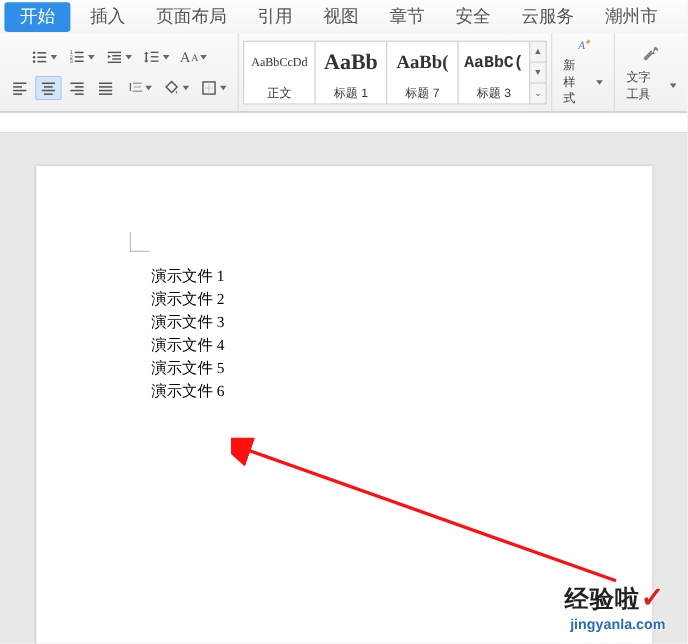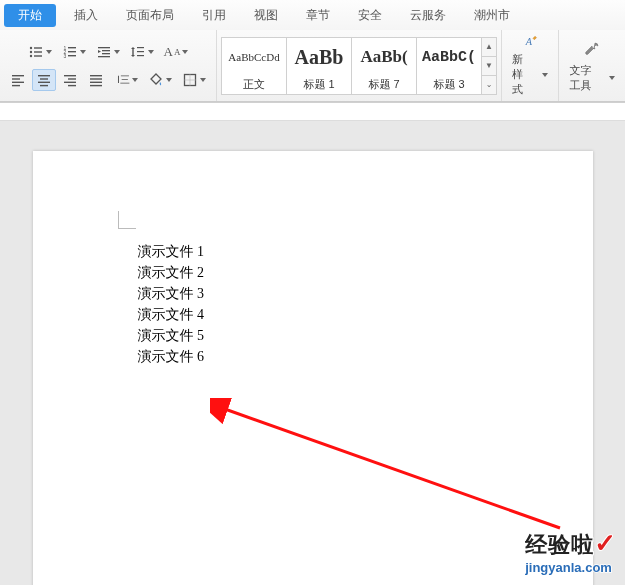--- a/index.html
+++ b/index.html
@@ -13,21 +13,21 @@
     }
     .ribbon-area {
       background: #fff;
       border-bottom: 1px solid #d0d0d0;
     }
     .tabs {
       display: flex;
       align-items: center;
       height: 30px;
       background: linear-gradient(#fdfdfd, #f5f5f5);
-      font-size: 12px;
+      font-size: 16px;
       color: #555;
     }
     .tab {
       padding: 0 14px;
       height: 100%;
       display: flex;
       align-items: center;
       cursor: pointer;
     }
     .tab.active {
@@ -177,23 +177,23 @@
       line-height: 21px;
     }
     .arrow-svg {
       position: absolute;
       left: 210px;
       top: 398px;
       pointer-events: none;
     }
     .watermark {
       position: absolute;
-      right: 8px;
+      right: 20px;
       bottom: 10px;
-      text-align: left;
+      text-align: right;
       font-family: Arial, sans-serif;
     }
     .wm-top {
       font-size: 22px;
       font-weight: 900;
       color: #222;
       -webkit-text-stroke: 2px #fff;
       paint-order: stroke fill;
       letter-spacing: 1px;
     }

